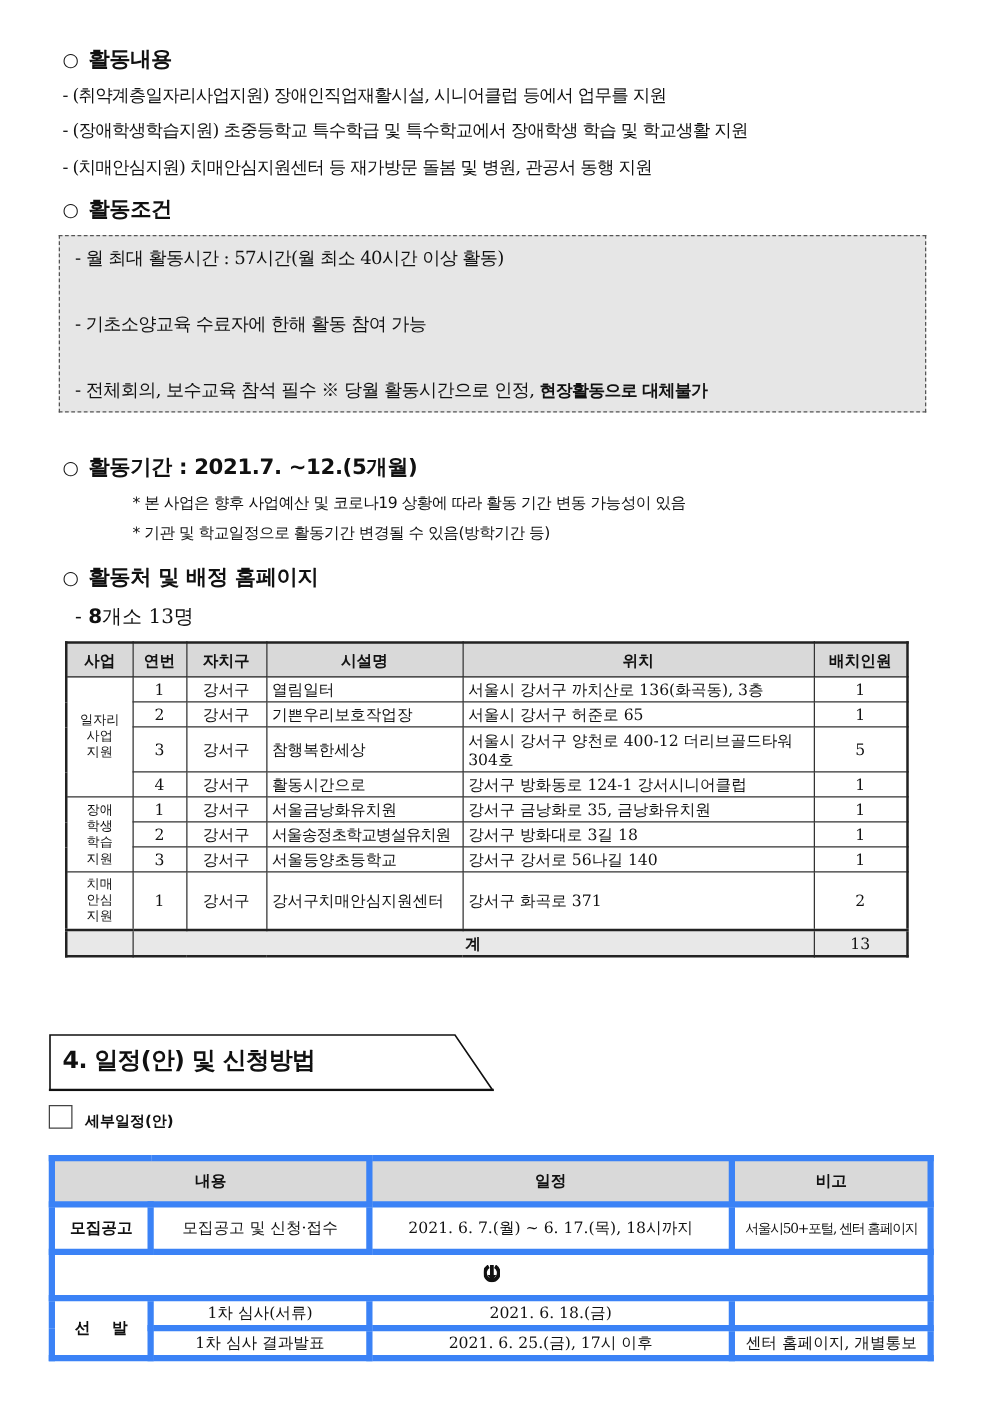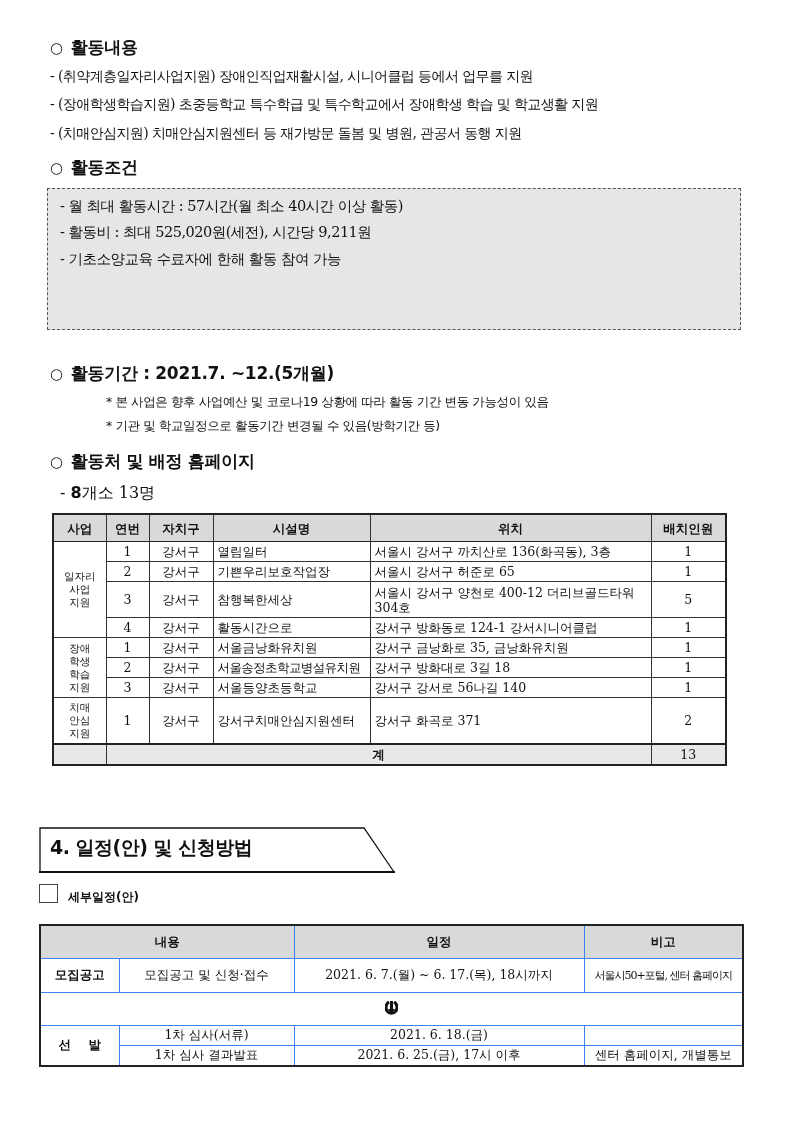--- a/index.html
+++ b/index.html
@@ -52,21 +52,21 @@
   .sub-title {
     left: 39px; top: 884px; font-family: "DejaVu Sans", "Liberation Sans", sans-serif;
     font-size: 12px; font-weight: bold; white-space: nowrap;
   }
   .sub-title .box {
     display: inline-block; width: 17px; height: 17px; border: 1px solid #444;
     vertical-align: -2px; margin-right: 10px; background: #fff;
   }
 
   .t2 { left: 39px; top: 924px; width: 703px; border: 2px solid #222; }
-  .t2 td, .t2 th { border: 1px solid #3b82f6; font-size: 12.5px; text-align: center; padding: 0 2px; white-space: nowrap; }
+  .t2 td, .t2 th { border: 5px solid #3b82f6; font-size: 12.5px; text-align: center; padding: 0 2px; white-space: nowrap; }
   .t2 th { background: #d9d9d9; font-family: "DejaVu Sans", "Liberation Sans", sans-serif; font-weight: 900; height: 32px; }
   .t2 .r1 td { height: 33px; }
   .t2 .r2 td { height: 32px; }
   .t2 .r3 td, .t2 .r4 td { height: 19px; }
   .t2 .bold { font-family: "DejaVu Sans", "Liberation Sans", sans-serif; font-weight: 900; }
   .t2 .small { font-size: 11px; letter-spacing: -1px; }
   .arrow-icon {
     display: inline-block; width: 13px; height: 14px; position: relative;
   }
 </style>
@@ -78,22 +78,24 @@
 </div>
 <div class="abs bullet" style="left:50px; top:68px;">- (취약계층일자리사업지원) 장애인직업재활시설, 시니어클럽 등에서 업무를 지원</div>
 <div class="abs bullet" style="left:50px; top:96px;">- (장애학생학습지원) 초중등학교 특수학급 및 특수학교에서 장애학생 학습 및 학교생활 지원</div>
 <div class="abs bullet" style="left:50px; top:125px;">- (치매안심지원) 치매안심지원센터 등 재가방문 돌봄 및 병원, 관공서 동행 지원</div>
 
 <div class="abs heading" style="left:50px; top:156px;">
   <span class="circ">○</span><span>활동조건</span>
 </div>
 <div class="abs cond-box">
   <div class="cond-line" style="top:8px;">- 월 최대 활동시간 : 57시간(월 최소 40시간 이상 활동)</div>
-  <div class="cond-line" style="top:34px;">- 활동비 : 최대 525,020원(세전), 시간당 9,211원</div>
   <div class="cond-line" style="top:61px;">- 기초소양교육 수료자에 한해 활동 참여 가능</div>
+  <div class="cond-line" style="top:114px;">
+    <span>- 전체회의, 보수교육 참석 필수 ※ 당월 활동시간으로 인정, </span><b>현장활동으로 대체불가</b>
+  </div>
 </div>
 
 <div class="abs heading" style="left:50px; top:362px;">
   <span class="circ">○</span><span>활동기간 : 2021.7. ~12.(5개월)</span>
 </div>
 <div class="abs note" style="left:66px; top:394px;">* 본 사업은 향후 사업예산 및 코로나19 상황에 따라 활동 기간 변동 가능성이 있음</div>
 <div class="abs note" style="left:66px; top:418px;">* 기관 및 학교일정으로 활동기간 변경될 수 있음(방학기간 등)</div>
 
 <div class="abs heading" style="left:50px; top:450px;">
   <span class="circ">○</span><span>활동처 및 배정 홈페이지</span>

